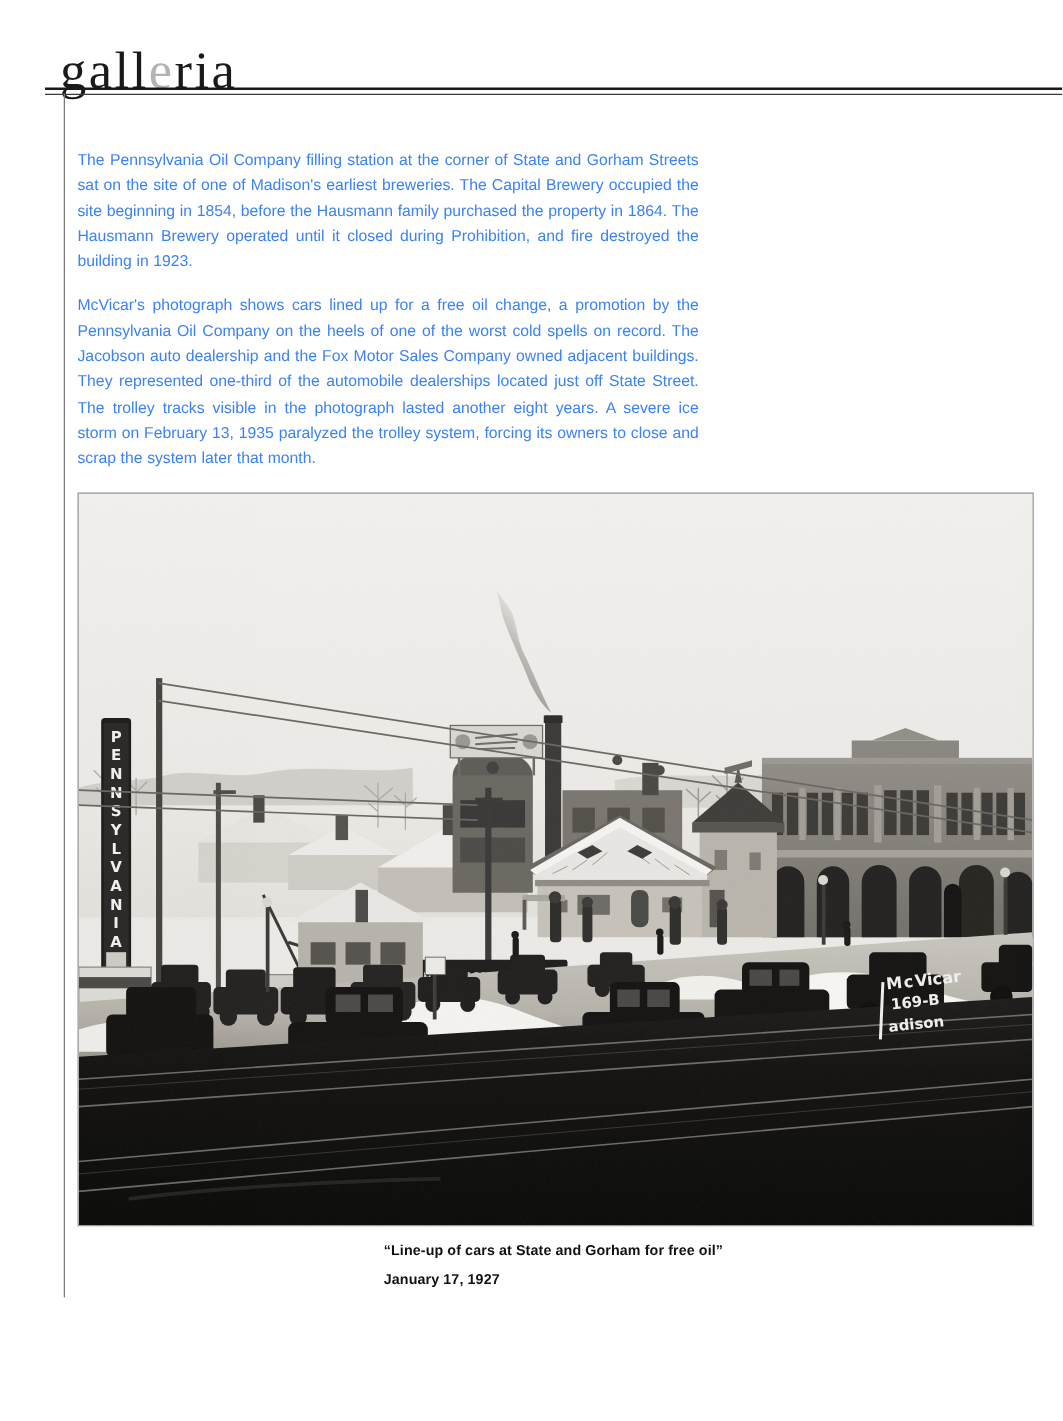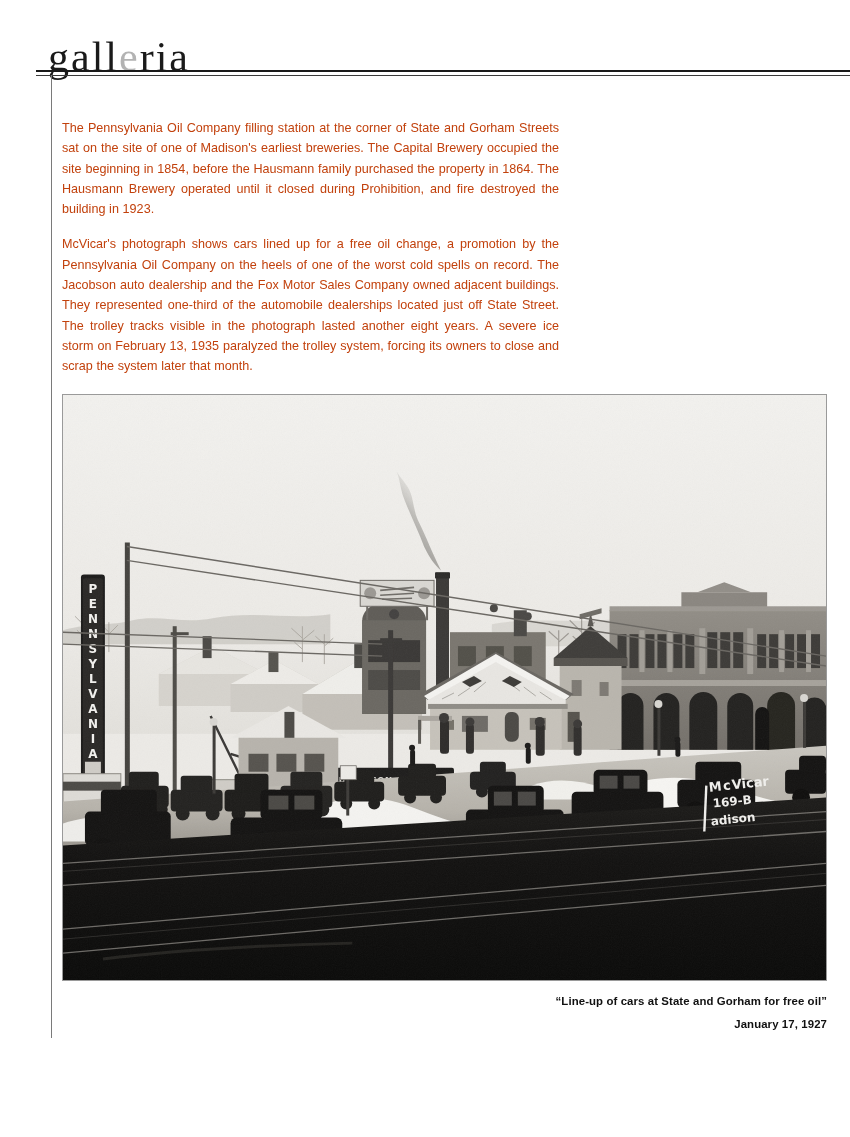--- a/index.html
+++ b/index.html
@@ -64,21 +64,21 @@
   .copy {
     position: absolute;
     left: 62px;
     top: 118px;
     width: 497px;
   }
   .copy p {
     margin: 0 0 15px 0;
     font-size: 12.6px;
     line-height: 20.3px;
-    color: #c2410c;
+    color: #3b82f6;
     text-align: justify;
     text-justify: inter-word;
     word-spacing: 0.2px;
   }
   .copy p:last-child { margin-bottom: 0; }
 
   
   .photo-frame {
     position: absolute;
     left: 62px;
@@ -96,21 +96,20 @@
     overflow: hidden;
   }
   .photo svg { display: block; width: 100%; height: 100%; }
 
   
   .caption {
     position: absolute;
     right: 23px;
     top: 990px;
     width: 520px;
-    text-align: right;
   }
   .caption div {
     font-size: 11.4px;
     font-weight: bold;
     color: #111111;
     line-height: 23px;
     letter-spacing: 0.1px;
   }
 
   

